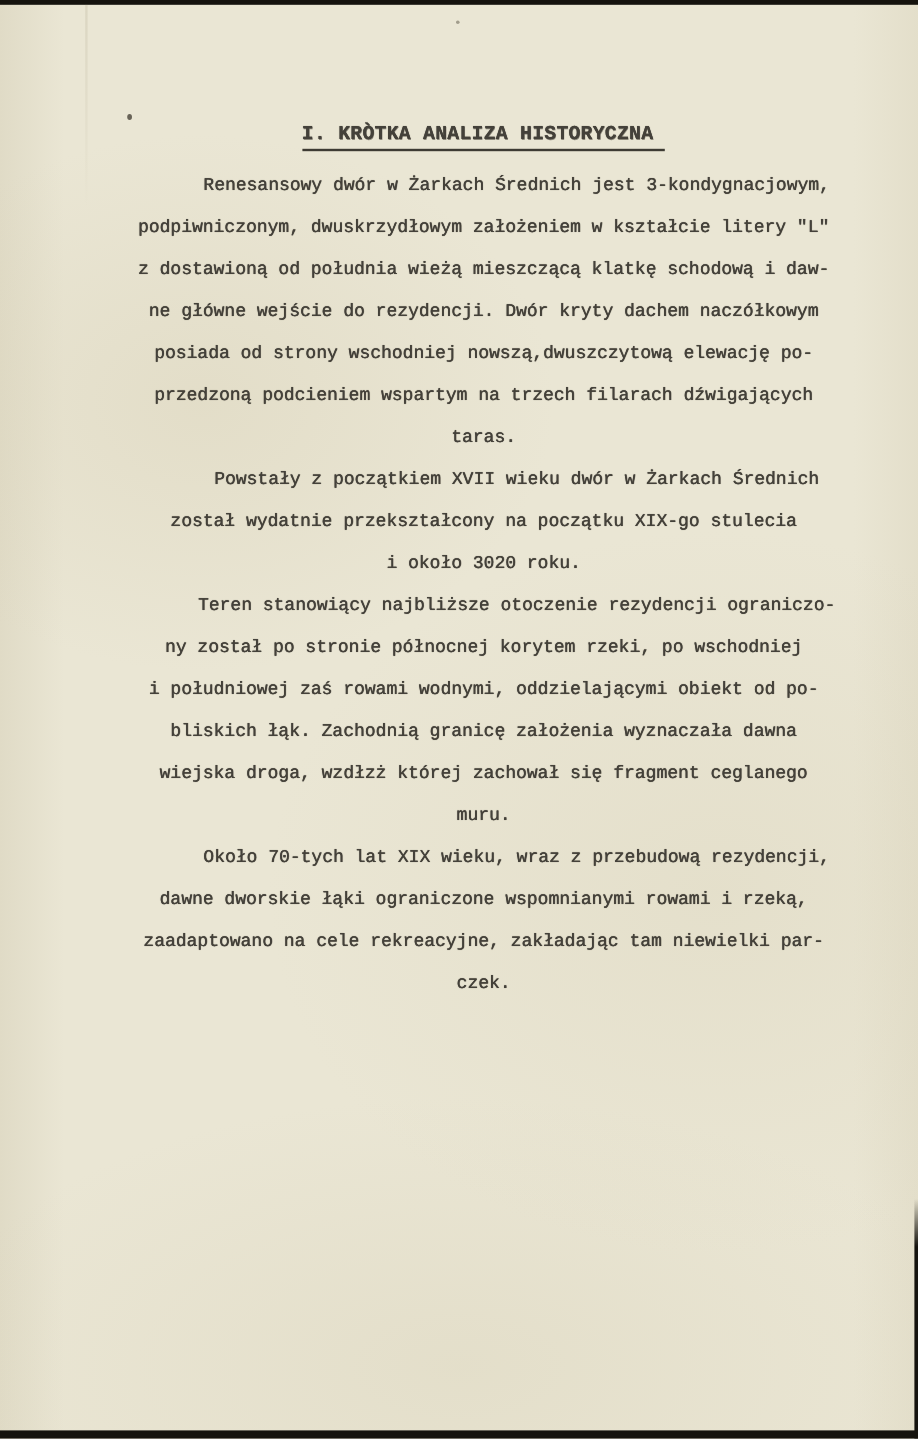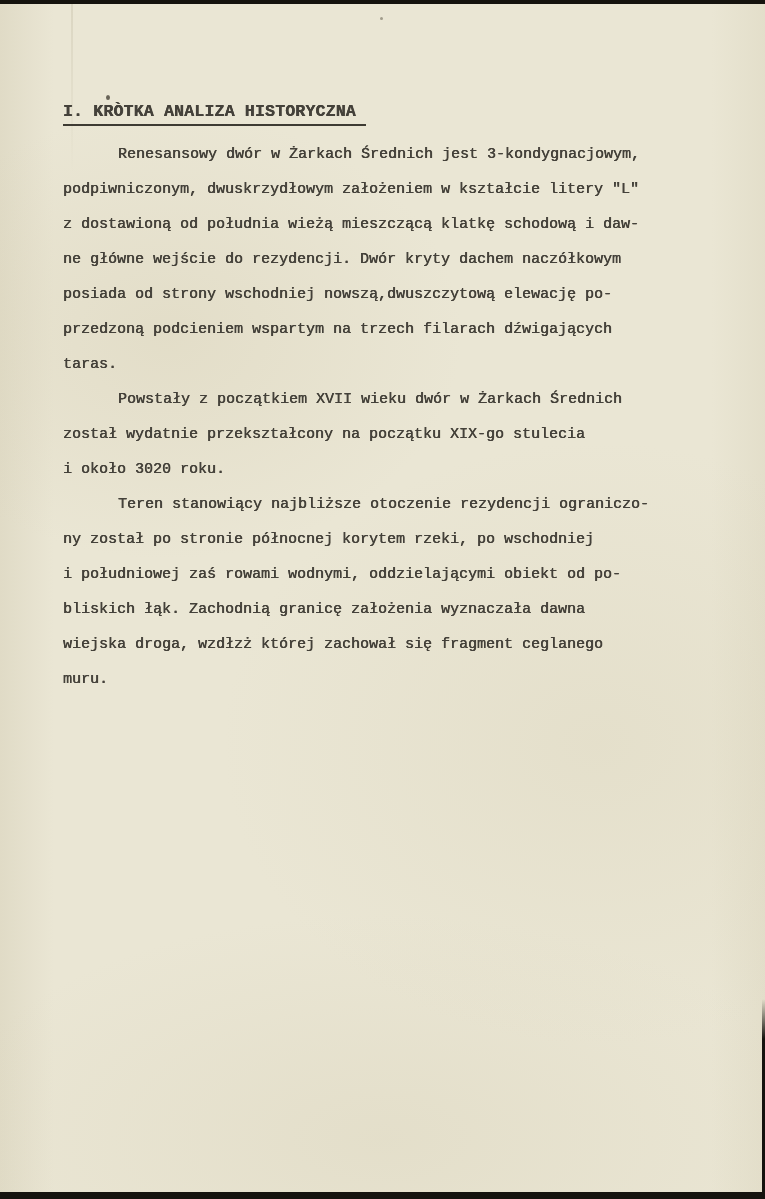--- a/index.html
+++ b/index.html
@@ -12,20 +12,21 @@
     width: 765px;
     height: 1199px;
     overflow: hidden;
     background-color: #eae6d4;
     background-image:
       radial-gradient(ellipse 420px 320px at 22% 28%, rgba(213,205,178,0.35), rgba(213,205,178,0) 70%),
       radial-gradient(ellipse 520px 420px at 78% 62%, rgba(215,208,182,0.30), rgba(215,208,182,0) 72%),
       radial-gradient(ellipse 600px 300px at 50% 95%, rgba(208,200,172,0.25), rgba(208,200,172,0) 75%),
       linear-gradient(90deg, rgba(198,190,162,0.28), rgba(234,230,212,0) 7%, rgba(234,230,212,0) 93%, rgba(203,195,168,0.22));
     font-family: "Liberation Mono", "DejaVu Sans Mono", monospace;
+    text-align: center;
   }
   .scan-edge-top {
     position: absolute; top: 0; left: 0;
     width: 765px; height: 4px;
     background: #15130e;
   }
   .scan-edge-bottom {
     position: absolute; bottom: 0; left: 0;
     width: 765px; height: 7px;
     background: #15130e;
@@ -104,19 +105,23 @@
 taras.</p>
       <p class="ink">Powstały z początkiem XVII wieku dwór w Żarkach Średnich
 został wydatnie przekształcony na początku XIX-go stulecia
 i około 3020 roku.</p>
       <p class="ink">Teren stanowiący najbliższe otoczenie rezydencji ograniczo-
 ny został po stronie północnej korytem rzeki, po wschodniej
 i południowej zaś rowami wodnymi, oddzielającymi obiekt od po-
 bliskich łąk. Zachodnią granicę założenia wyznaczała dawna
 wiejska droga, wzdłzż której zachował się fragment ceglanego
 muru.</p>
+      <p class="ink">Około 70-tych lat XIX wieku, wraz z przebudową rezydencji,
+dawne dworskie łąki ograniczone wspomnianymi rowami i rzeką,
+zaadaptowano na cele rekreacyjne, zakładając tam niewielki par-
+czek.</p>
     </div>
   </div>
 
   <div class="scan-edge-bottom"></div>
   <div class="scan-edge-right"></div>
 
 </div>
 
 </body></html>

